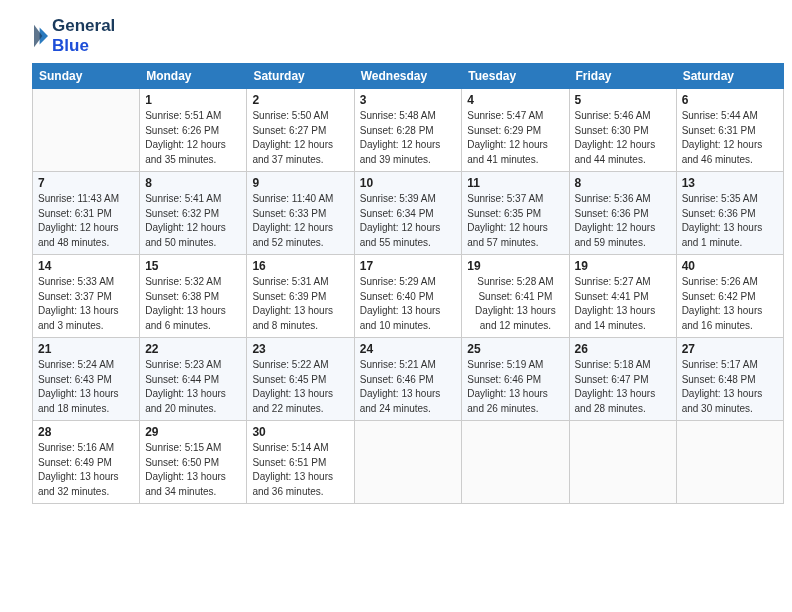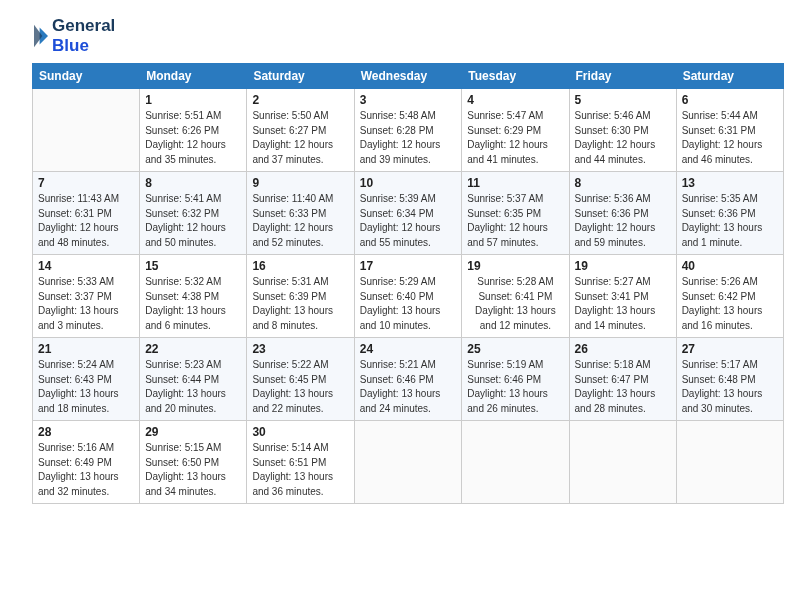--- a/index.html
+++ b/index.html
@@ -218,21 +218,21 @@
           <td>
             <span class="day-num">14</span>
             <div class="day-info" style="white-space: pre-line;">Sunrise: 5:33 AM
 Sunset: 3:37 PM
 Daylight: 13 hours
 and 3 minutes.</div>
           </td>
           <td>
             <span class="day-num">15</span>
             <div class="day-info" style="white-space: pre-line;">Sunrise: 5:32 AM
-Sunset: 4:38 PM
+Sunset: 6:38 PM
 Daylight: 13 hours
 and 6 minutes.</div>
           </td>
           <td>
             <span class="day-num">16</span>
             <div class="day-info" style="white-space: pre-line;">Sunrise: 5:31 AM
 Sunset: 6:39 PM
 Daylight: 13 hours
 and 8 minutes.</div>
           </td>
@@ -246,21 +246,21 @@
           <td>
             <span class="day-num">19</span>
             <div class="day-info" style="white-space: pre-line; text-align: center;">Sunrise: 5:28 AM
 Sunset: 6:41 PM
 Daylight: 13 hours
 and 12 minutes.</div>
           </td>
           <td>
             <span class="day-num">19</span>
             <div class="day-info" style="white-space: pre-line;">Sunrise: 5:27 AM
-Sunset: 3:41 PM
+Sunset: 4:41 PM
 Daylight: 13 hours
 and 14 minutes.</div>
           </td>
           <td>
             <span class="day-num">40</span>
             <div class="day-info" style="white-space: pre-line;">Sunrise: 5:26 AM
 Sunset: 6:42 PM
 Daylight: 13 hours
 and 16 minutes.</div>
           </td>

